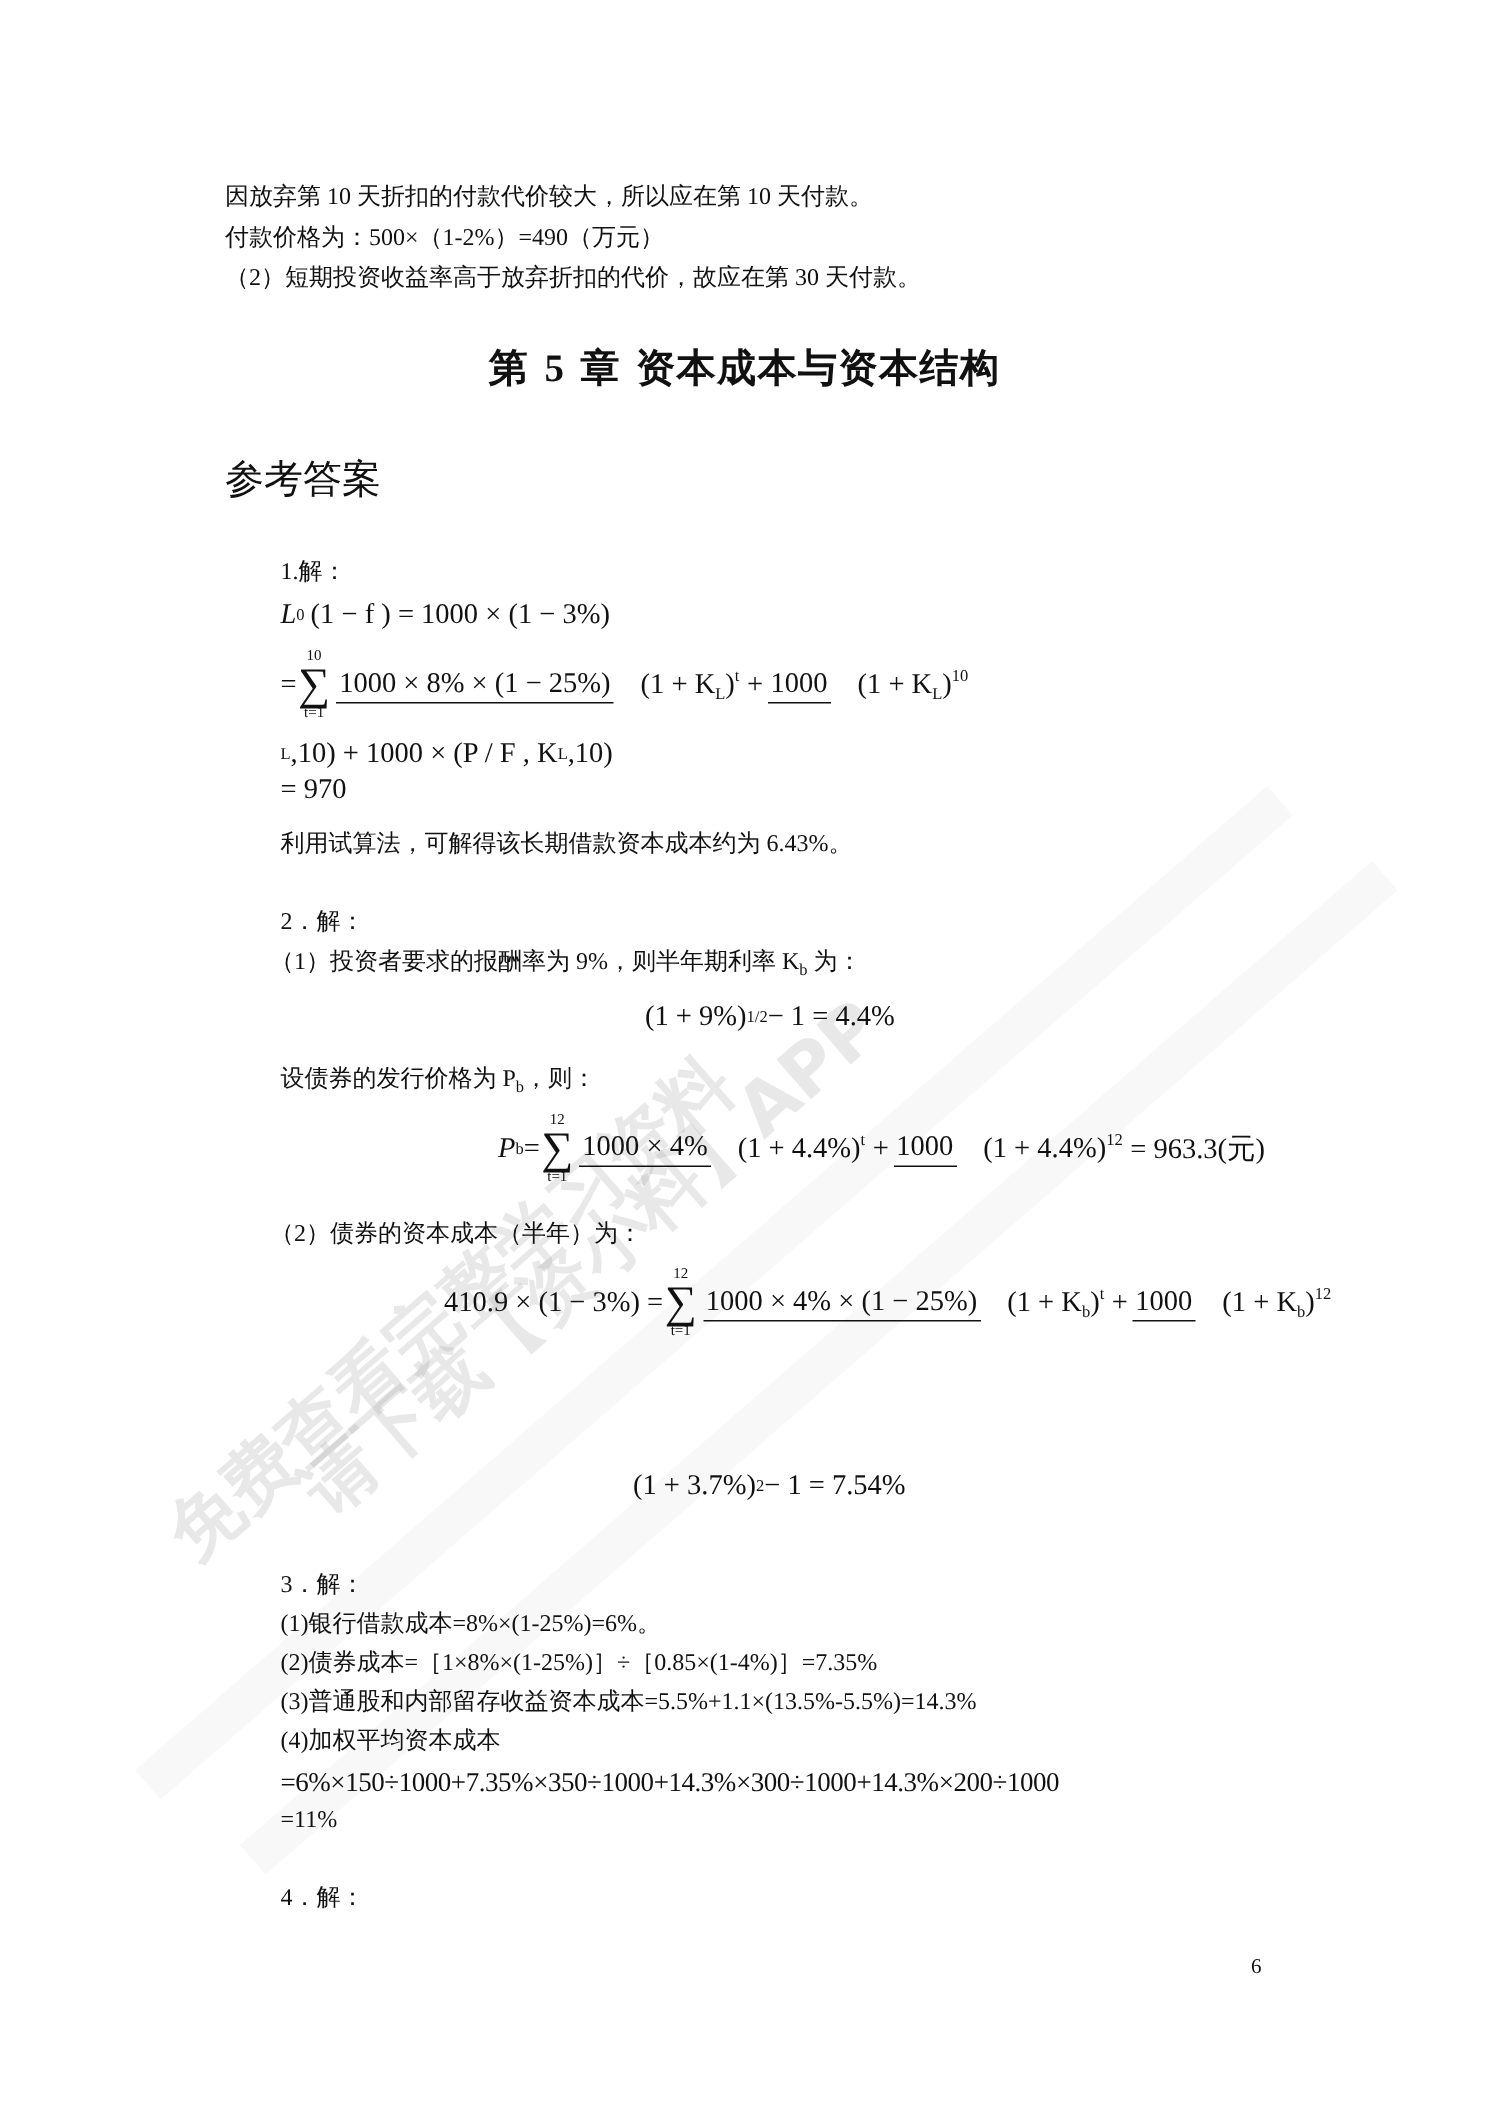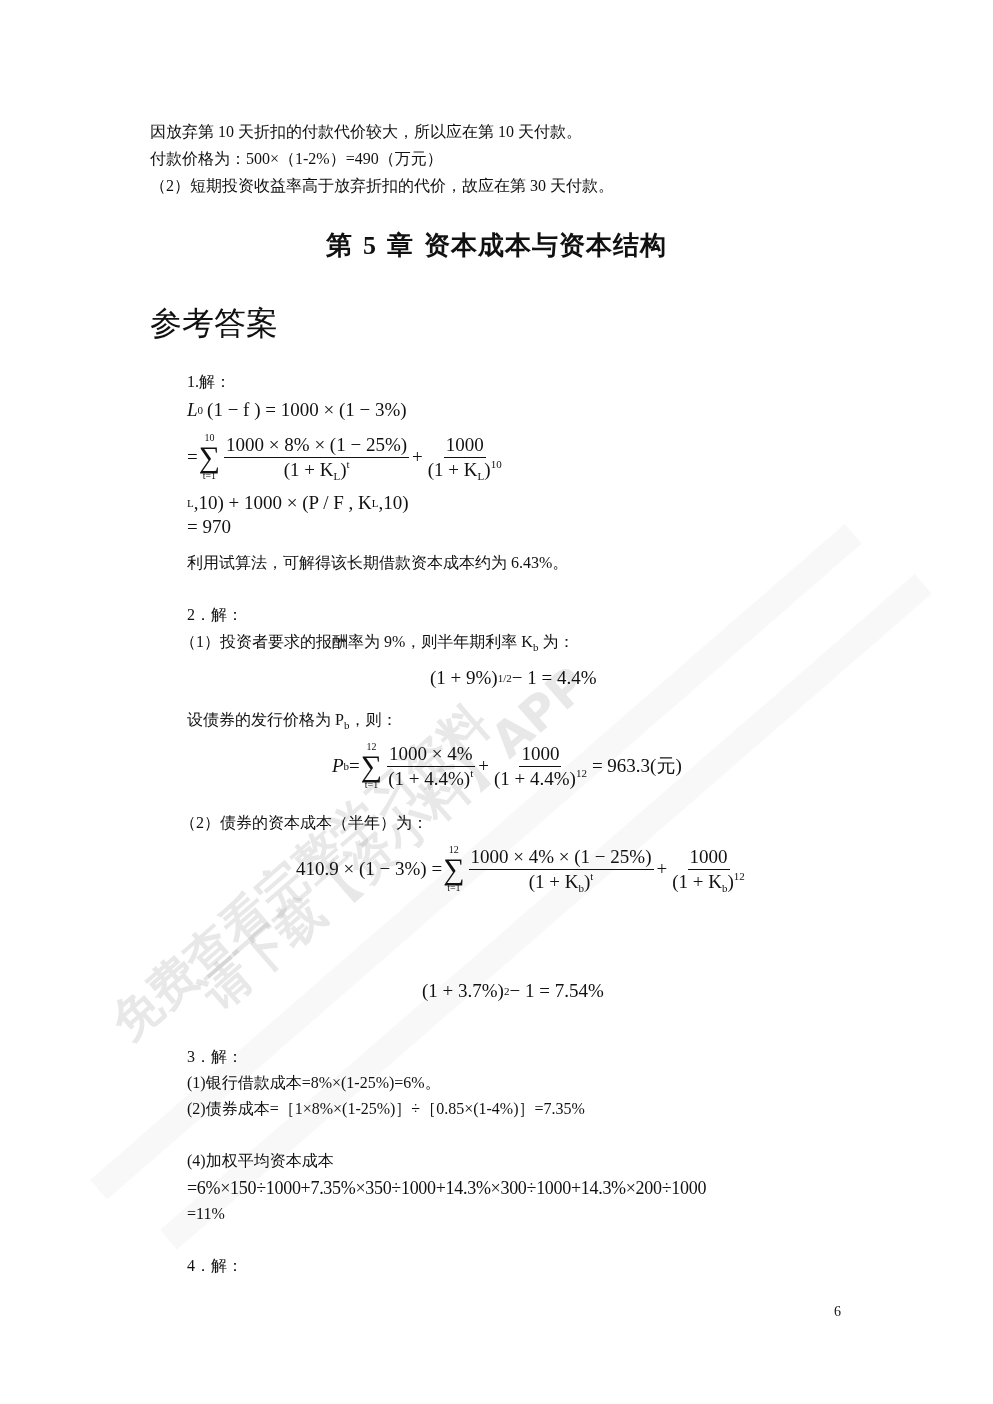--- a/index.html
+++ b/index.html
@@ -10,26 +10,26 @@
     }
     .page { position: absolute; left: 0; top: 0; width: 993px; height: 1404px; }
     .line { position: absolute; font-size: 16px; line-height: 22px; white-space: nowrap; }
     .chap-title {
       position: absolute; left: 0; width: 993px; top: 228px; text-align: center;
       font-size: 26px; font-weight: bold; letter-spacing: 1px;
       font-family: "DejaVu Sans", "Liberation Sans", sans-serif;
     }
     .chap-title .num { font-family: "Liberation Serif", serif; }
     .section-title {
-      position: absolute; left: 150px; top: 302px; font-size: 32px;
+      position: absolute; left: 150px; top: 302px; font-size: 26px;
       font-family: "DejaVu Sans", "Liberation Sans", sans-serif;
     }
     .math { position: absolute; font-family: "Liberation Serif", serif; font-size: 19px; white-space: nowrap; display: flex; align-items: center; }
     .math i { font-style: italic; }
-    .frac { display: inline-flex; flex-direction: column; align-items: center; margin: 0 3px; vertical-align: middle; }
+    .frac { display: inline-flex; flex-direction: row; align-items: flex-start; margin: 0 3px; vertical-align: middle; gap: 16px; }
     .frac .num-part { padding: 0 2px 1px; border-bottom: 1px solid #111; line-height: 22px; }
     .frac .den-part { padding: 1px 2px 0; line-height: 22px; }
     .sum { display: inline-flex; flex-direction: column; align-items: center; margin: 0 1px; line-height: 1; }
     .sum .top, .sum .bot { font-size: 10px; }
     .sum .sig { font-size: 30px; line-height: 28px; }
     sup { font-size: 11px; vertical-align: 8px; line-height: 0; }
     sub { font-size: 11px; vertical-align: -4px; line-height: 0; }
     .page-num { position: absolute; left: 834px; top: 1304px; font-size: 14px; }
     .watermark {
       position: absolute; pointer-events: none; color: rgba(150,150,150,0.22);
@@ -146,20 +146,21 @@
   </div>
   <div class="math" style="left:422px; top:980px;">
     <span>(1 + 3.7%)</span>
       <sup>2</sup>
       <span> − 1 = 7.54%</span>
   </div>
 
   <div class="line" style="left:187px; top:1046px;">3．解：</div>
   <div class="line" style="left:187px; top:1072px;">(1)银行借款成本=8%×(1-25%)=6%。</div>
   <div class="line" style="left:187px; top:1098px;">(2)债券成本=［1×8%×(1-25%)］÷［0.85×(1-4%)］=7.35%</div>
+  <div class="line" style="left:187px; top:1124px;">(3)普通股和内部留存收益资本成本=5.5%+1.1×(13.5%-5.5%)=14.3%</div>
   <div class="line" style="left:187px; top:1150px;">(4)加权平均资本成本</div>
   <div class="line" style="left:187px; top:1177px; font-size:18px; letter-spacing:-0.3px;">=6%×150÷1000+7.35%×350÷1000+14.3%×300÷1000+14.3%×200÷1000</div>
   <div class="line" style="left:187px; top:1203px;">=11%</div>
 
   <div class="line" style="left:187px; top:1255px;">4．解：</div>
 
   <div class="page-num">6</div>
 </div>
 
 </body></html>

